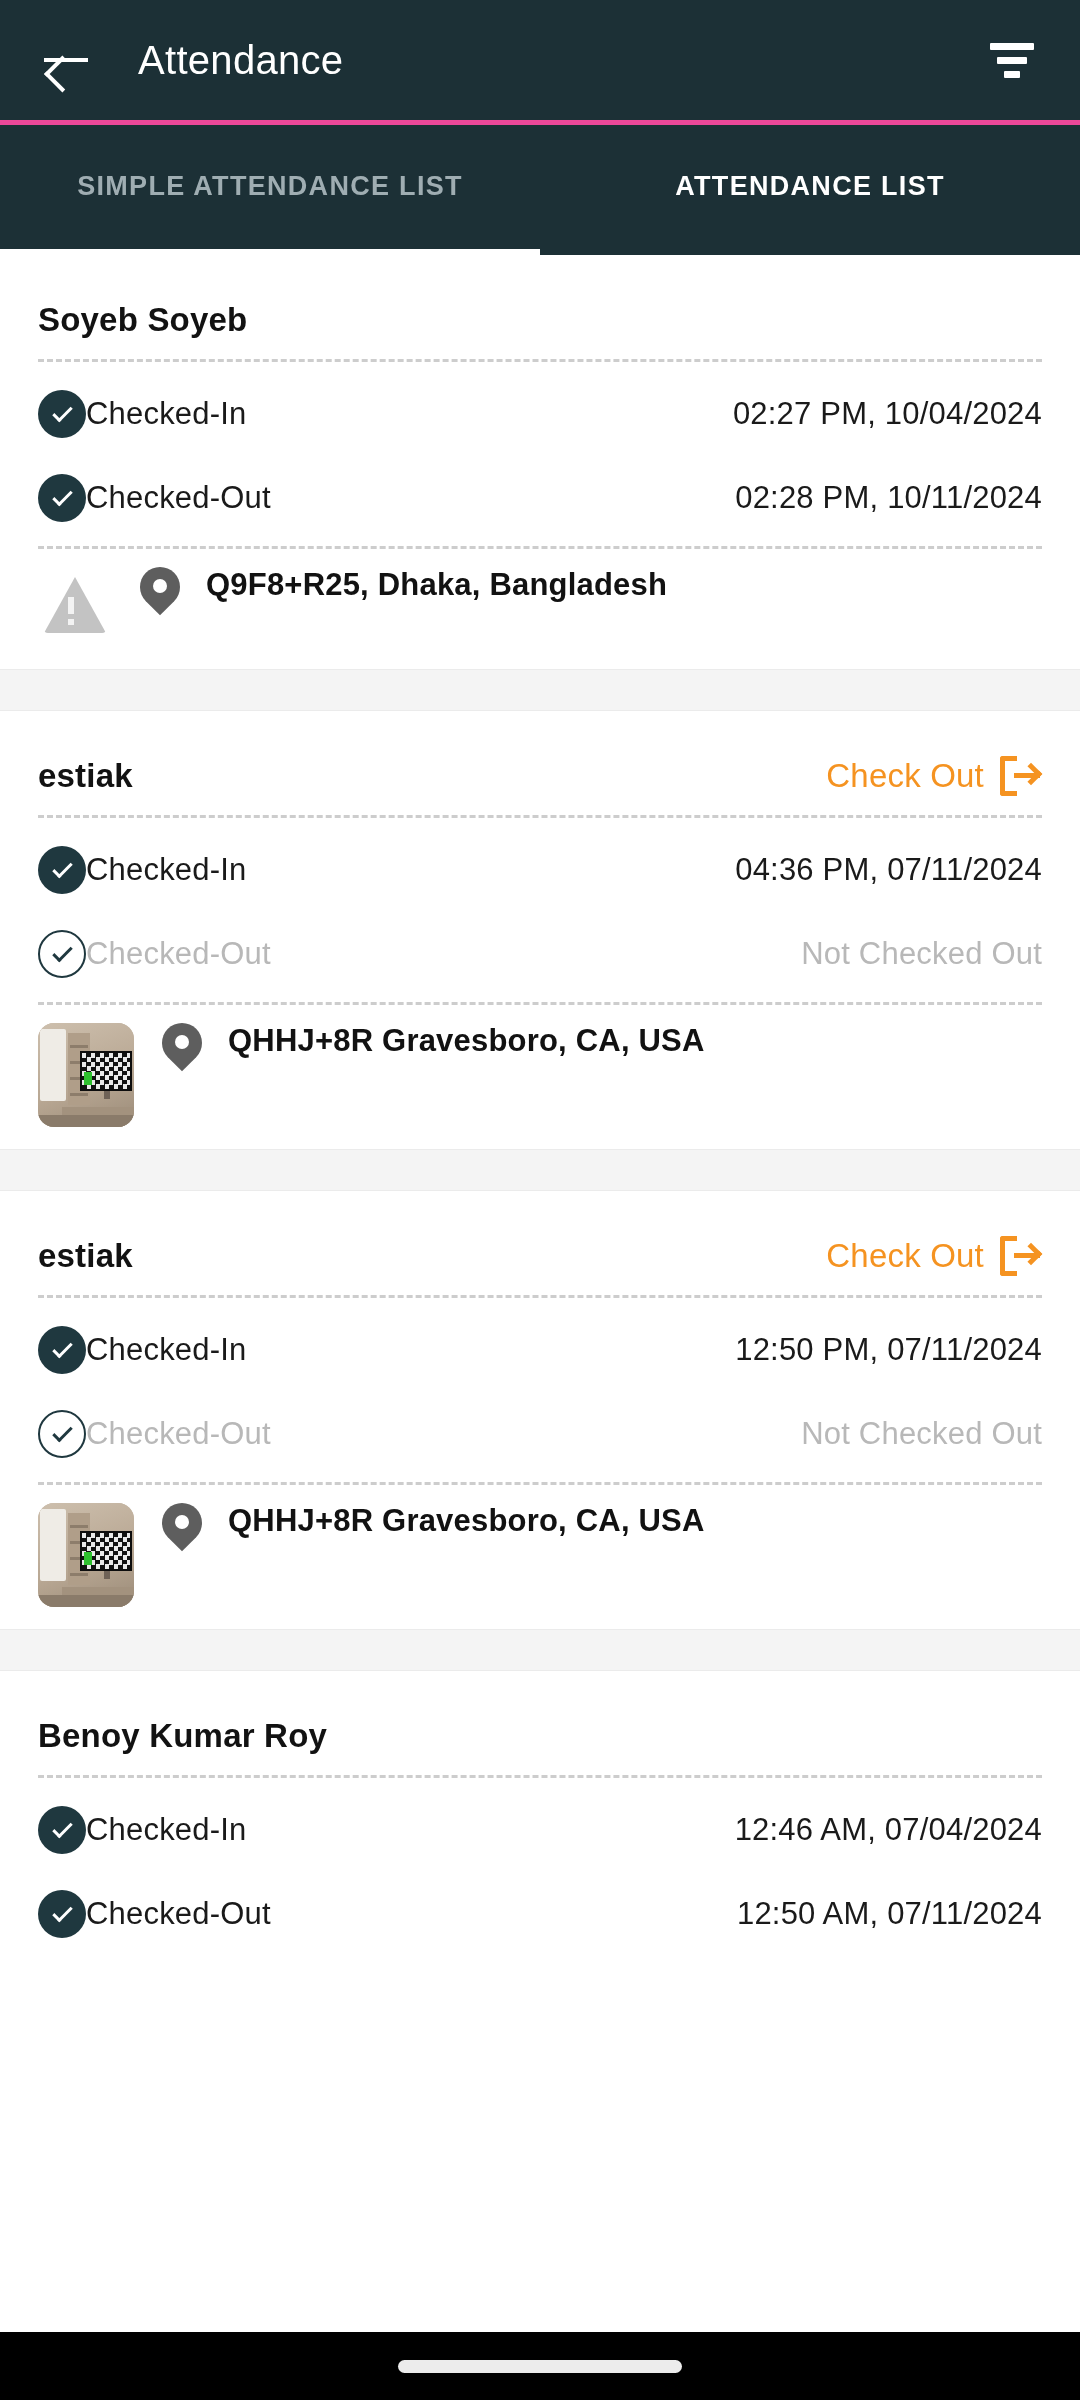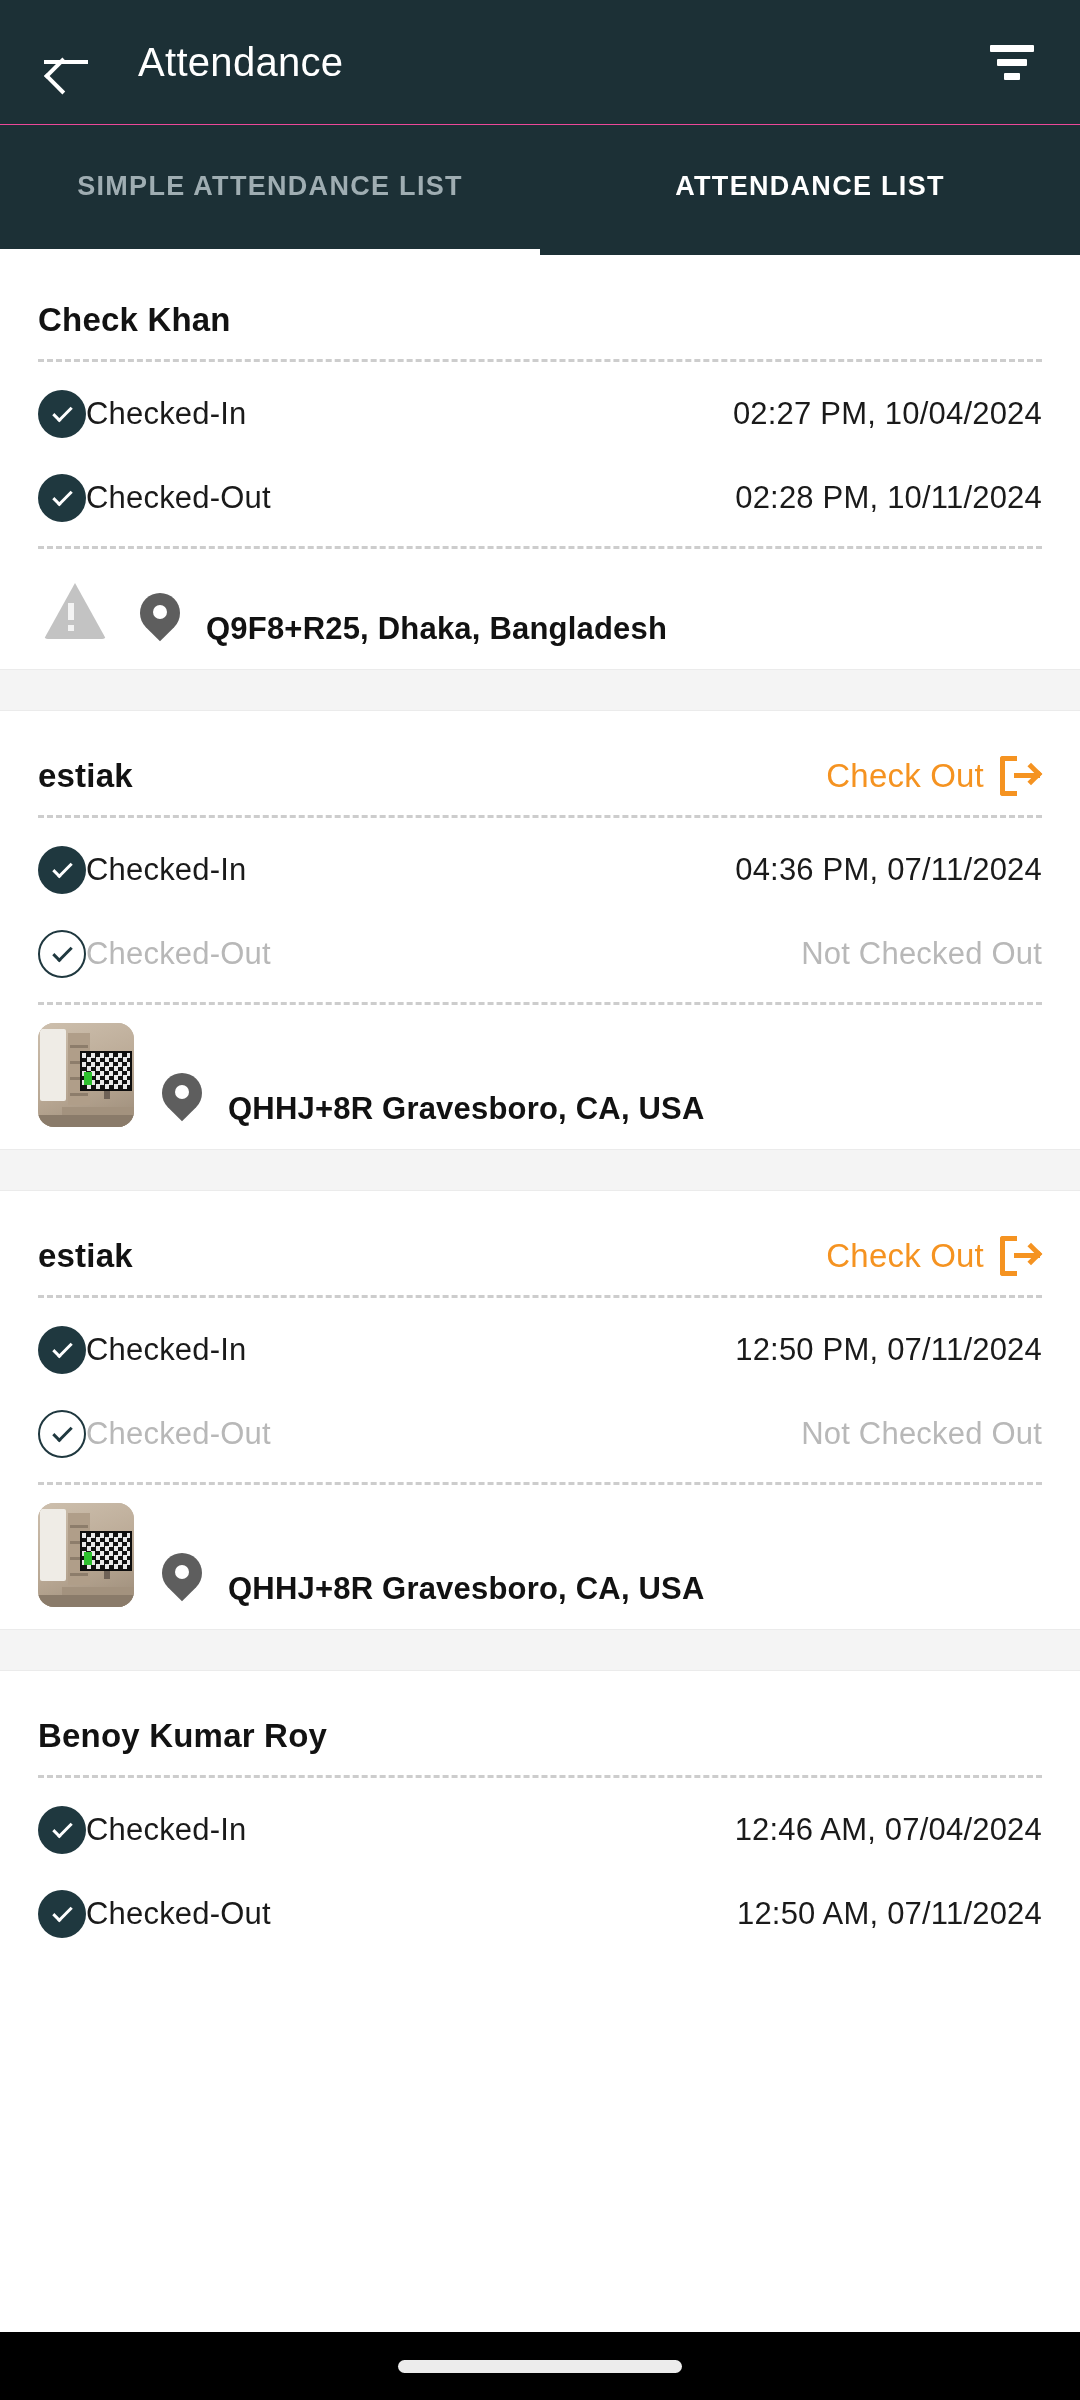--- a/index.html
+++ b/index.html
@@ -52,21 +52,21 @@
   .punchhole{
     position:absolute; left:50%; top:22px; transform:translateX(-50%);
     width:34px; height:46px; background:#050505; border-radius:50%;
     filter:blur(1.5px);
   }
 
   
   .appbar{
     height:125px; background:#1c3036;
     display:flex; align-items:center; padding:0 30px;
-    border-bottom:1px solid #ec4899;
+    border-bottom:5px solid #ec4899;
   }
   .back-btn{ width:72px; height:72px; display:flex; align-items:center; justify-content:center; cursor:pointer; }
   .back-arrow{ position:relative; width:44px; height:32px; }
   .back-arrow:before{
     content:""; position:absolute; left:0; top:14px; width:44px; height:4px; background:#fff;
   }
   .back-arrow:after{
     content:""; position:absolute; left:0; top:4px; width:22px; height:22px;
     border-left:4px solid #fff; border-bottom:4px solid #fff;
     transform:rotate(45deg); transform-origin:left bottom;
@@ -147,21 +147,21 @@
   .row-label{
     font-size:31px; color:#1a1a1a; letter-spacing:.2px;
   }
   .row-label.muted{ color:#b8b8b8; }
   .row-value{
     margin-left:auto; font-size:31px; color:#1a1a1a; letter-spacing:.2px;
   }
   .row-value.muted{ color:#b8b8b8; }
 
   .loc-row{
-    display:flex; align-items:flex-end; min-height:120px; padding:18px 0 22px 0;
+    display:flex; align-items:flex-start; min-height:120px; padding:18px 0 22px 0;
   }
   .thumb{
     width:96px; height:104px; border-radius:16px; flex:0 0 96px;
     overflow:hidden; position:relative; background:#c6b9a8;
   }
   .thumb .wall{ position:absolute; inset:0; background:linear-gradient(160deg,#cdbfad 0%,#b9a894 55%,#9b8b78 100%); }
   .thumb .win{ position:absolute; left:2px; top:6px; width:26px; height:72px; background:#efece6; border-radius:2px; }
   .thumb .shelf{ position:absolute; left:30px; top:10px; width:22px; height:72px; background:#b09e89; }
   .thumb .shelf i{ position:absolute; left:2px; width:18px; height:3px; background:#8d7d6b; }
   .thumb .shelf i:nth-child(1){ top:12px; }
@@ -236,21 +236,21 @@
   <div class="tabs">
     <div class="tab inactive">SIMPLE ATTENDANCE LIST</div>
     <div class="tab active">ATTENDANCE LIST</div>
     <div class="tab-underline"></div>
   </div>
 
   <div class="list">
 
     <div class="card">
       <div class="card-head">
-        <span class="emp-name">Check Khan</span>
+        <span class="emp-name">Soyeb Soyeb</span>
       </div>
       <div class="dashed"></div>
       <div class="rows">
         <div class="row">
           <span class="mark filled">
               <i class="tick"></i>
             </span>
           <span class="row-label">Checked-In</span>
           <span class="row-value">02:27 PM, 10/04/2024</span>
         </div>

